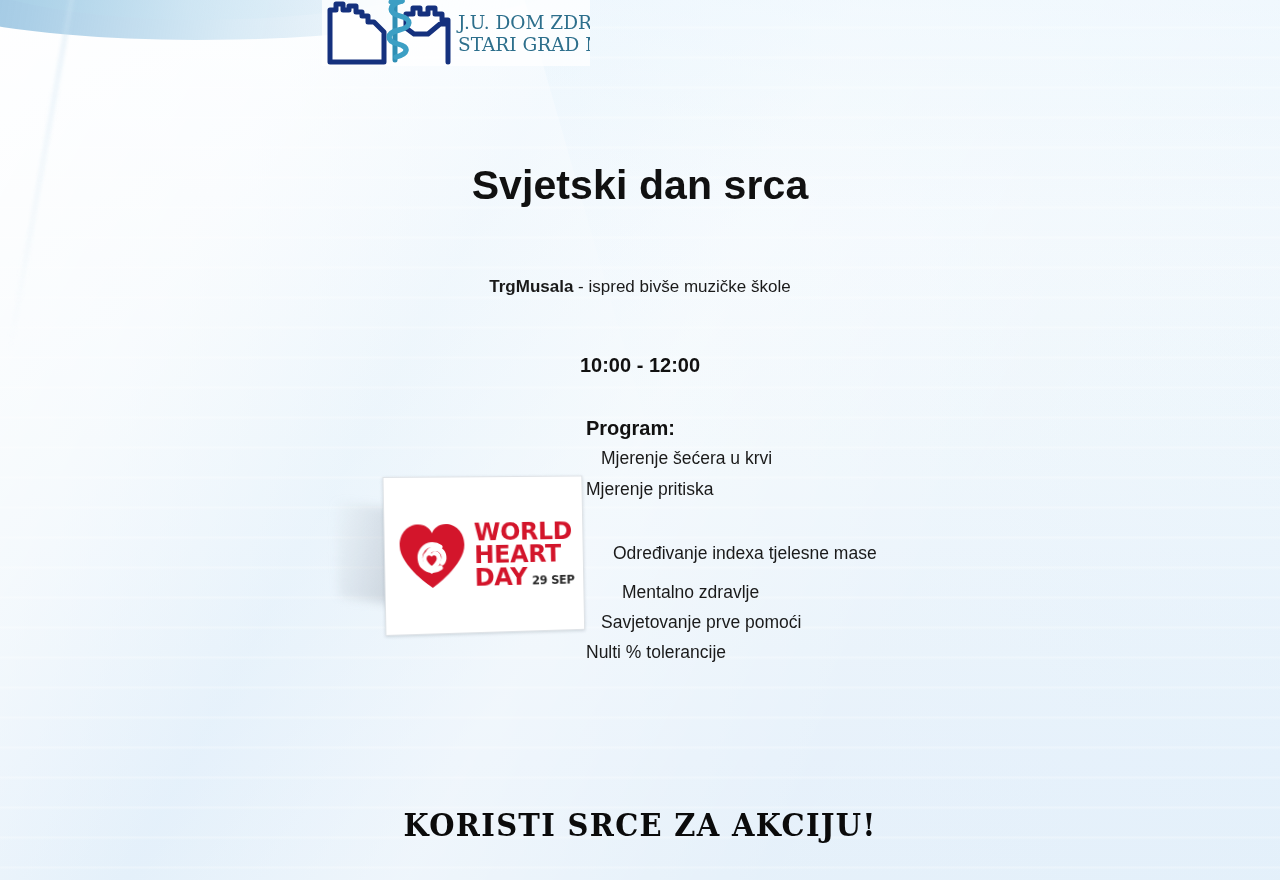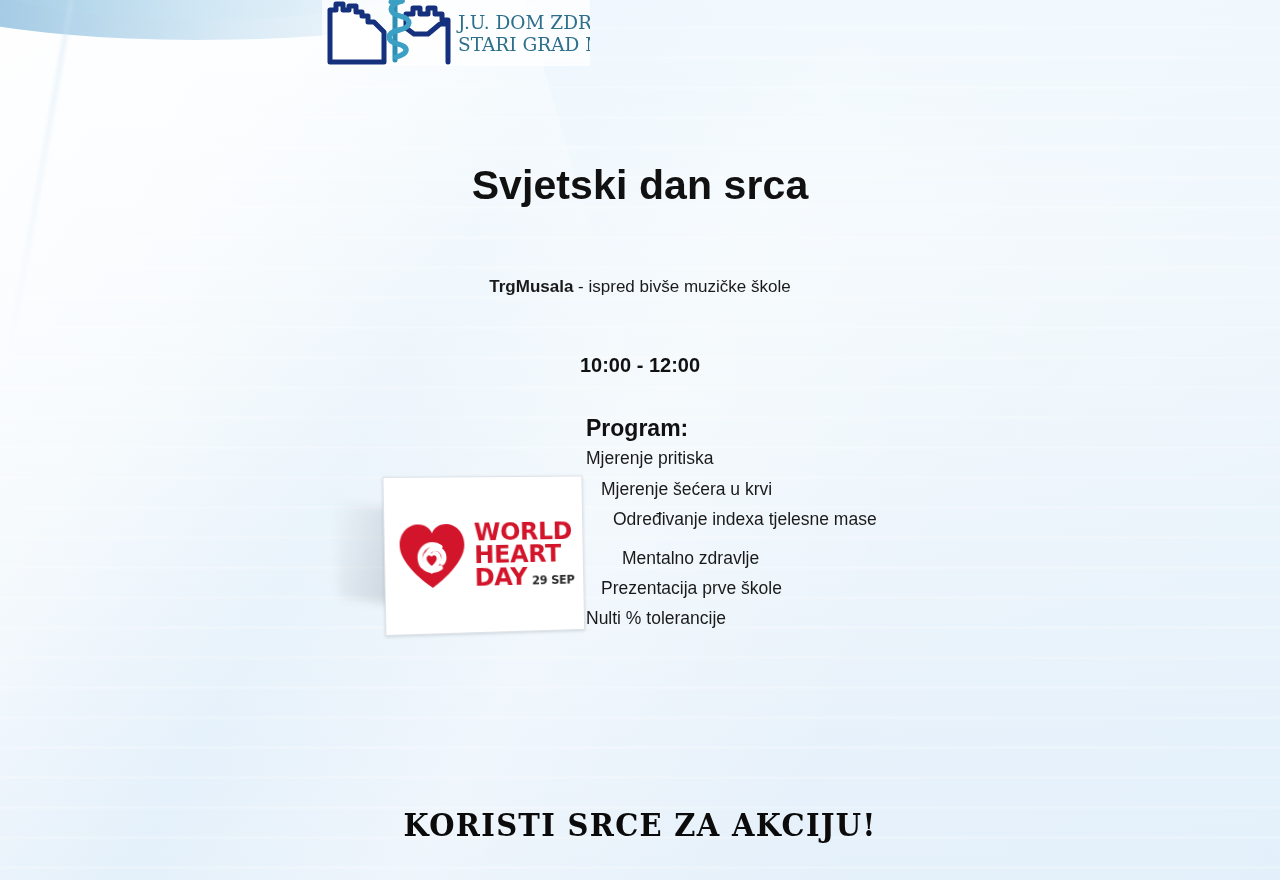--- a/index.html
+++ b/index.html
@@ -174,21 +174,21 @@
     position: absolute;
     left: 586px;
     top: 413px;
     width: 420px;
     color: #1a1a1a;
     font-size: 17.5px;
     line-height: 30.4px;
   }
   .program-heading {
     font-weight: bold;
-    font-size: 23px;
+    font-size: 20px;
     color: #111111;
   }
   .program-item { white-space: nowrap; }
 
   
   .whd-wrap {
     position: absolute;
     left: 330px;
     top: 470px;
     width: 270px;
@@ -325,24 +325,24 @@
             <span class="whd-sep">29 SEP</span>
           </span>
         </div>
       </div>
     </div>
   </div>
 
   <div class="program">
     <div class="program-heading">Program:</div>
     <div id="program-items">
+        <div class="program-item" style="padding-left: 15px;">Mjerenje šećera u krvi</div>
         <div class="program-item" style="padding-left: 0px;">Mjerenje pritiska</div>
-        <div class="program-item" style="padding-left: 15px;">Mjerenje šećera u krvi</div>
-        <div class="program-item" style="padding-left: 27px;">Određivanje indexa tjelesne mase</div>
+        <div class="program-item" style="padding-left: 27px; margin-top: 34px;">Određivanje indexa tjelesne mase</div>
         <div class="program-item" style="padding-left: 36px; margin-top: 8px;">Mentalno zdravlje</div>
-        <div class="program-item" style="padding-left: 15px;">Prezentacija prve škole</div>
+        <div class="program-item" style="padding-left: 15px;">Savjetovanje prve pomoći</div>
         <div class="program-item" style="padding-left: 0px;">Nulti % tolerancije</div>
       </div>
   </div>
 
   <div class="slogan">KORISTI SRCE ZA AKCIJU!</div>
 
 </div>
 
 </body></html>

